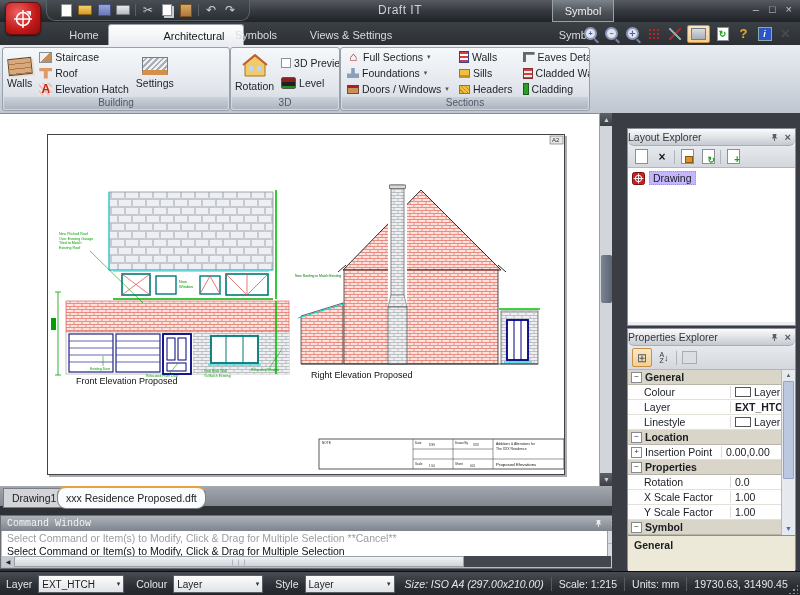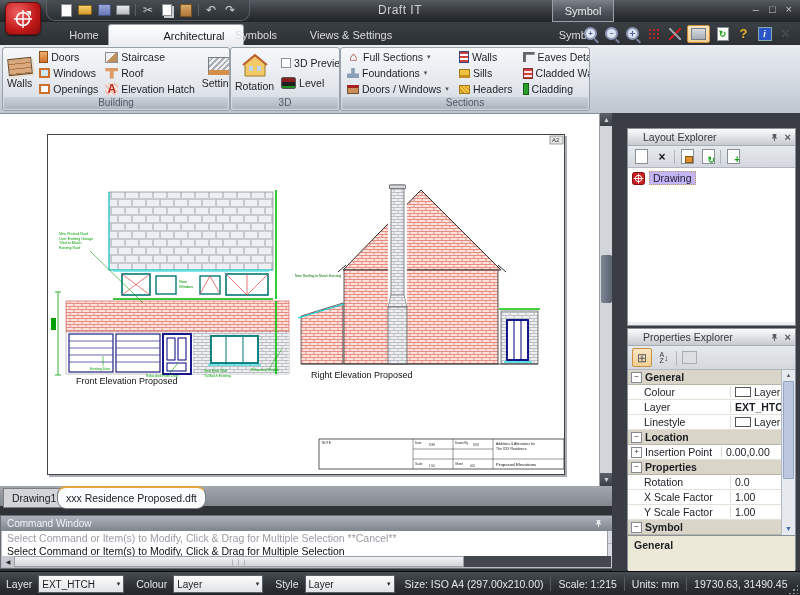--- a/index.html
+++ b/index.html
@@ -62,30 +62,30 @@
     background:linear-gradient(90deg,#7d8694,#5a6370);border-radius:2px;}
   
   .tabstrip{left:0;top:486px;width:612px;height:20px;background:linear-gradient(#a3a8af,#82878f);}
   .dtab{position:absolute;top:2px;height:18px;display:flex;align-items:center;padding:0 8px;
     font-size:10.5px;color:#1a1d21;background:#d2d4d8;border:1px solid #7a7f87;}
   .dtab.active{background:#fafbfc;border-top:2px solid #e8a33d;top:0;height:20px;}
   
   .cmd{left:0;top:515px;width:623px;height:54px;background:#b8bcc2;border:1px solid #6a6f76;box-sizing:border-box;}
   .cmdtitle{position:absolute;left:0;top:0;width:100%;height:15px;
     background:linear-gradient(#aeb3bb,#7e848c);color:#f2f4f6;font-size:10px;
-    display:flex;align-items:center;padding-left:6px;box-sizing:border-box;}
+    display:flex;align-items:center;padding-left:6px;box-sizing:border-box;font-family:Liberation Mono, monospace;}
   .cmdbody{position:absolute;left:1px;top:15px;width:608px;height:27px;background:#fff;overflow:hidden;}
   .cmdline{padding:1px 5px 0;font-size:10.5px;white-space:nowrap;}
   .cmdvs{position:absolute;right:1px;top:15px;width:13px;height:27px;background:#d8dce2;border-left:1px solid #9aa0a8;}
   .cmdhs{position:absolute;left:1px;bottom:1px;width:621px;height:11px;background:#44484e;display:flex;}
   
   .rightbg{left:612px;top:113px;width:188px;height:458px;background:#3a3e44;}
   .panel{position:absolute;left:627px;width:169px;background:#eceef1;border:1px solid #8a9098;box-sizing:border-box;}
   .ptitle{height:16px;background:linear-gradient(#fbfbfc,#c6cad1);display:flex;align-items:center;
-    font-size:10.5px;color:#33383f;padding-left:15px;border-bottom:1px solid #a8aeb6;}
+    font-size:10.5px;color:#33383f;padding-left:0;border-bottom:1px solid #a8aeb6;border-radius:6px;}
   .ptclose{margin-left:auto;display:flex;align-items:center;gap:6px;padding-right:4px;color:#555b63;
     font-size:11px;font-weight:bold;}
   .ptoolbar{display:flex;align-items:center;gap:3px;padding:2px 4px;background:linear-gradient(#e6e9ed,#d4d8de);
     border-bottom:1px solid #b2b7bf;}
   .tbi{width:18px;height:17px;display:flex;align-items:center;justify-content:center;position:relative;}
   .page{width:11px;height:13px;background:#fff;border:1px solid #8a9098;position:relative;}
   .tree{background:#fff;height:148px;padding:3px 4px;}
   .treeitem{display:flex;align-items:center;gap:4px;font-size:10.5px;color:#1a1d21;}
   .treelabel{background:#c4b5fd;border:1px dotted #b8a060;padding:0 3px;}
   
@@ -198,34 +198,20 @@
     </div>
   </div>
 
   <div class="abs ribbon">
 
     <div class="rgroup" style="left:2px;width:226px;">
       <div class="rgbody">
         <div class="rbig">
           <span class="ic" style="width:24px;height:17px;background:repeating-linear-gradient(#d9a87c 0 4px,#b07848 4px 5px);border:1px solid #6a4a26;transform:rotate(-6deg);box-shadow:2px 2px 0 #e8e0ce;"></span>
           <span>Walls</span>
-        </div>
-        <div class="rcol">
-          <div class="rbtn">
-              <span class="ic" style="width:9px;height:12px;background:linear-gradient(#f0b070,#d0702a);border:1px solid #8a5018;"></span>
-              <span>Doors</span>
-            </div>
-          <div class="rbtn">
-              <span class="ic" style="width:11px;height:10px;background:#cfe8f8;border:2px solid #d0702a;"></span>
-              <span>Windows</span>
-            </div>
-          <div class="rbtn">
-              <span class="ic" style="width:11px;height:10px;background:#fff;border:2px dashed #d0702a;"></span>
-              <span>Openings</span>
-            </div>
         </div>
         <div class="rcol">
           <div class="rbtn">
               <span class="ic" style="width:13px;height:11px;background:linear-gradient(135deg,#f0f0f0 48%,#c09058 48%);border:1px solid #8a8f95;"></span>
               <span>Staircase</span>
             </div>
           <div class="rbtn">
               <span class="ic" style="width:13px;height:11px;background:#dd9a66;clip-path:polygon(0 0,100% 0,100% 35%,65% 35%,65% 100%,35% 100%,35% 35%,0 35%);"></span>
               <span>Roof</span>
             </div>
@@ -611,21 +597,21 @@
     <span style="margin-left:12px;">Colour</span>
     <div class="sdrop" style="width:82px;margin-left:6px;">
       <span>Layer</span>
         <span class="darr">▾</span>
     </div>
     <span style="margin-left:12px;">Style</span>
     <div class="sdrop" style="width:82px;margin-left:6px;">
       <span>Layer</span>
         <span class="darr">▾</span>
     </div>
-    <span style="margin-left:10px;">Size: ISO A4 (297.00x210.00)</span>
+    <span style="margin-left:10px;font-style:italic;">Size: ISO A4 (297.00x210.00)</span>
     <span class="ssep"></span>
     <span>Scale: 1:215</span>
     <span class="ssep"></span>
     <span>Units: mm</span>
     <span class="ssep"></span>
     <span>19730.63, 31490.45</span>
     <span class="grip"></span>
   </div>
 
 </div>

